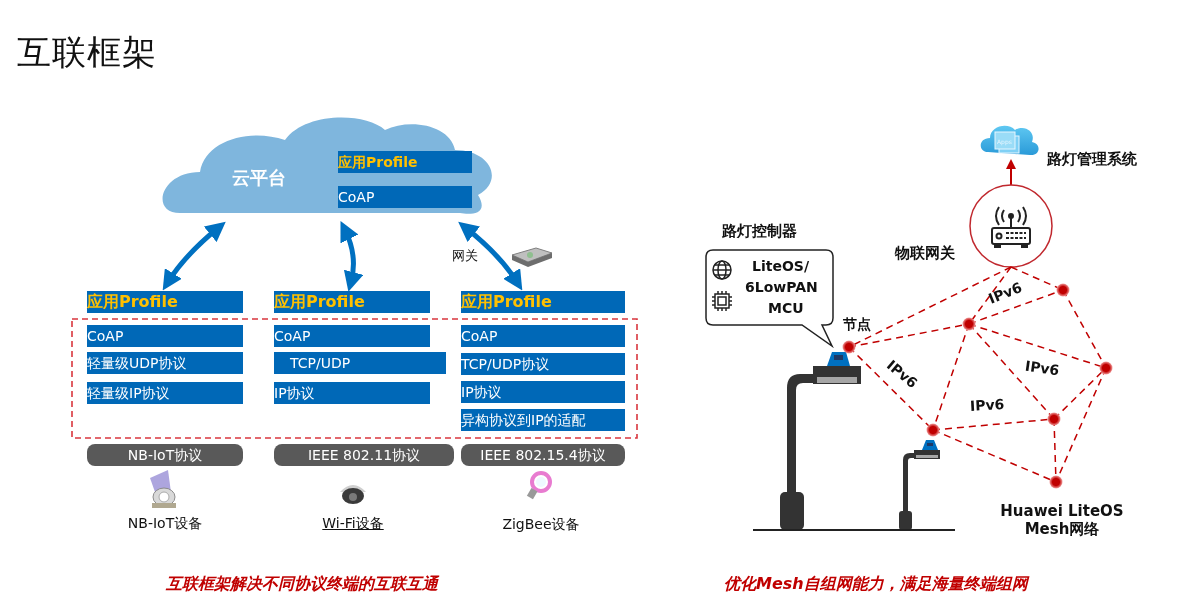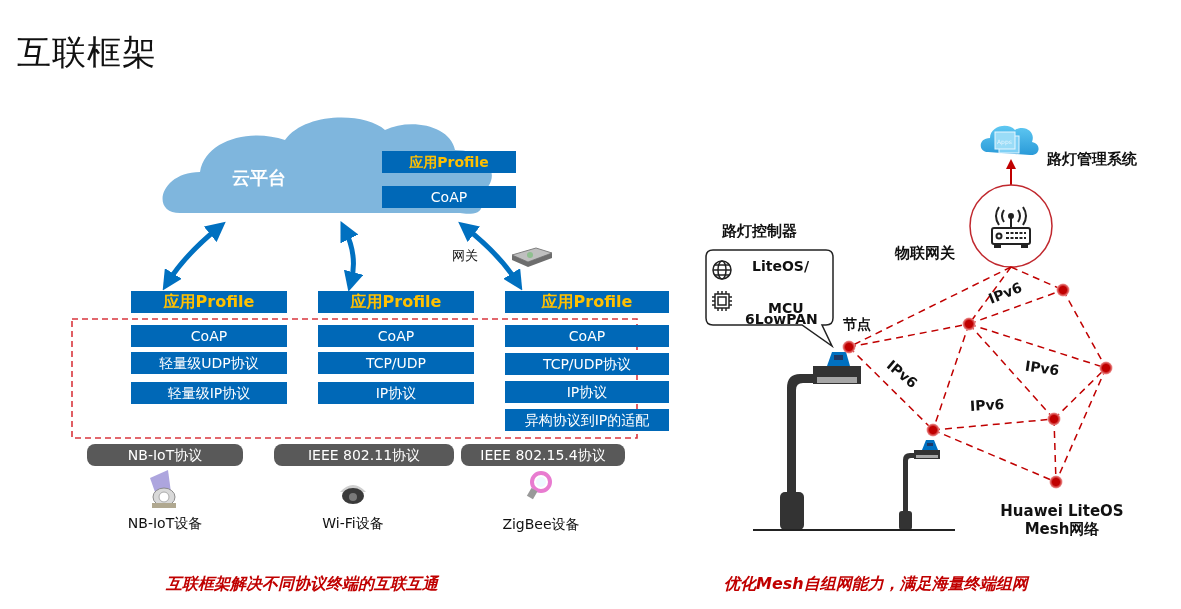--- a/index.html
+++ b/index.html
@@ -1,19 +1,19 @@
 <!DOCTYPE html>
 <html><head>
 <meta charset="utf-8">
 <style>
   html,body{margin:0;padding:0;background:#fff;}
   body{width:1181px;height:609px;position:relative;overflow:hidden;font-family:"DejaVu Sans","Liberation Sans",sans-serif;}
   .abs{position:absolute;}
   .page-title{left:17px;top:30px;font-size:34px;color:#111;font-weight:400;letter-spacing:1px;}
-  .bluebox{position:absolute;background:#0068b7;color:#fff;font-size:14px;text-align:center;line-height:22px;height:22px;margin-left:44px;}
+  .bluebox{position:absolute;background:#0068b7;color:#fff;font-size:14px;line-height:22px;height:22px;}
   .profile{color:#ffc000;font-weight:700;font-size:16px;}
   .graybox{position:absolute;background:#595959;color:#fff;font-size:14px;text-align:center;line-height:22px;height:22px;border-radius:8px;}
   .devlabel{position:absolute;font-size:14px;color:#111;text-align:center;width:140px;}
   .caption{position:absolute;font-size:16px;font-weight:700;color:#c00000;font-style:italic;}
   .bold-label{position:absolute;font-weight:700;font-size:15px;color:#111;}
   .ipv6{position:absolute;font-weight:700;font-size:14px;color:#111;}
   svg{position:absolute;left:0;top:0;}
 </style>
 </head>
 <body>
@@ -176,40 +176,40 @@
 
 <div class="bluebox profile" style="left:87px;top:291px;width:156px;">应用Profile</div>
 <div class="bluebox" style="left:87px;top:325px;width:156px;">CoAP</div>
 <div class="bluebox" style="left:87px;top:352px;width:156px;">轻量级UDP协议</div>
 <div class="bluebox" style="left:87px;top:382px;width:156px;">轻量级IP协议</div>
 <div class="graybox" style="left:87px;top:444px;width:156px;">NB-IoT协议</div>
 <div class="devlabel" style="left:95px;top:515px;">NB-IoT设备</div>
 
 <div class="bluebox profile" style="left:274px;top:291px;width:156px;">应用Profile</div>
 <div class="bluebox" style="left:274px;top:325px;width:156px;">CoAP</div>
-<div class="bluebox" style="left:274px;top:352px;width:156px;">TCP/UDP</div>
+<div class="bluebox" style="left:274px;top:352px;width:156px;padding-left:16px;">TCP/UDP</div>
 <div class="bluebox" style="left:274px;top:382px;width:156px;">IP协议</div>
 <div class="graybox" style="left:274px;top:444px;width:180px;">IEEE 802.11协议</div>
-<div class="devlabel" style="left:283px;top:515px;">Wi-Fi设备</div>
+<div class="devlabel" style="left:283px;top:515px;text-decoration:underline;">Wi-Fi设备</div>
 
 <div class="bluebox profile" style="left:461px;top:291px;width:164px;">应用Profile</div>
 <div class="bluebox" style="left:461px;top:325px;width:164px;">CoAP</div>
 <div class="bluebox" style="left:461px;top:353px;width:164px;">TCP/UDP协议</div>
 <div class="bluebox" style="left:461px;top:381px;width:164px;">IP协议</div>
 <div class="bluebox" style="left:461px;top:409px;width:164px;">异构协议到IP的适配</div>
 <div class="graybox" style="left:461px;top:444px;width:164px;">IEEE 802.15.4协议</div>
 <div class="devlabel" style="left:471px;top:516px;">ZigBee设备</div>
 
 <div class="caption" style="left:166px;top:574px;">互联框架解决不同协议终端的互联互通</div>
 
 <div class="bold-label" style="left:1047px;top:150px;">路灯管理系统</div>
 <div class="bold-label" style="left:895px;top:244px;">物联网关</div>
 <div class="bold-label" style="left:722px;top:222px;">路灯控制器</div>
 <div class="bold-label" style="left:752px;top:258px;font-size:14px;">LiteOS/</div>
-<div class="bold-label" style="left:745px;top:279px;font-size:14px;margin-top:32px;">6LowPAN</div>
+<div class="bold-label" style="left:745px;top:279px;font-size:14px;">6LowPAN</div>
 <div class="bold-label" style="left:768px;top:300px;font-size:14px;">MCU</div>
 <div class="bold-label" style="left:843px;top:316px;font-size:14px;font-family:Liberation Serif, serif;">节点</div>
 
 <div class="ipv6" style="left:988px;top:285px;transform:rotate(-22deg);">IPv6</div>
 <div class="ipv6" style="left:885px;top:366px;transform:rotate(40deg);">IPv6</div>
 <div class="ipv6" style="left:1025px;top:360px;transform:rotate(8deg);">IPv6</div>
 <div class="ipv6" style="left:970px;top:397px;transform:rotate(-3deg);">IPv6</div>
 
 <div class="bold-label" style="left:992px;top:502px;text-align:center;width:140px;">
   <div>Huawei LiteOS</div>

